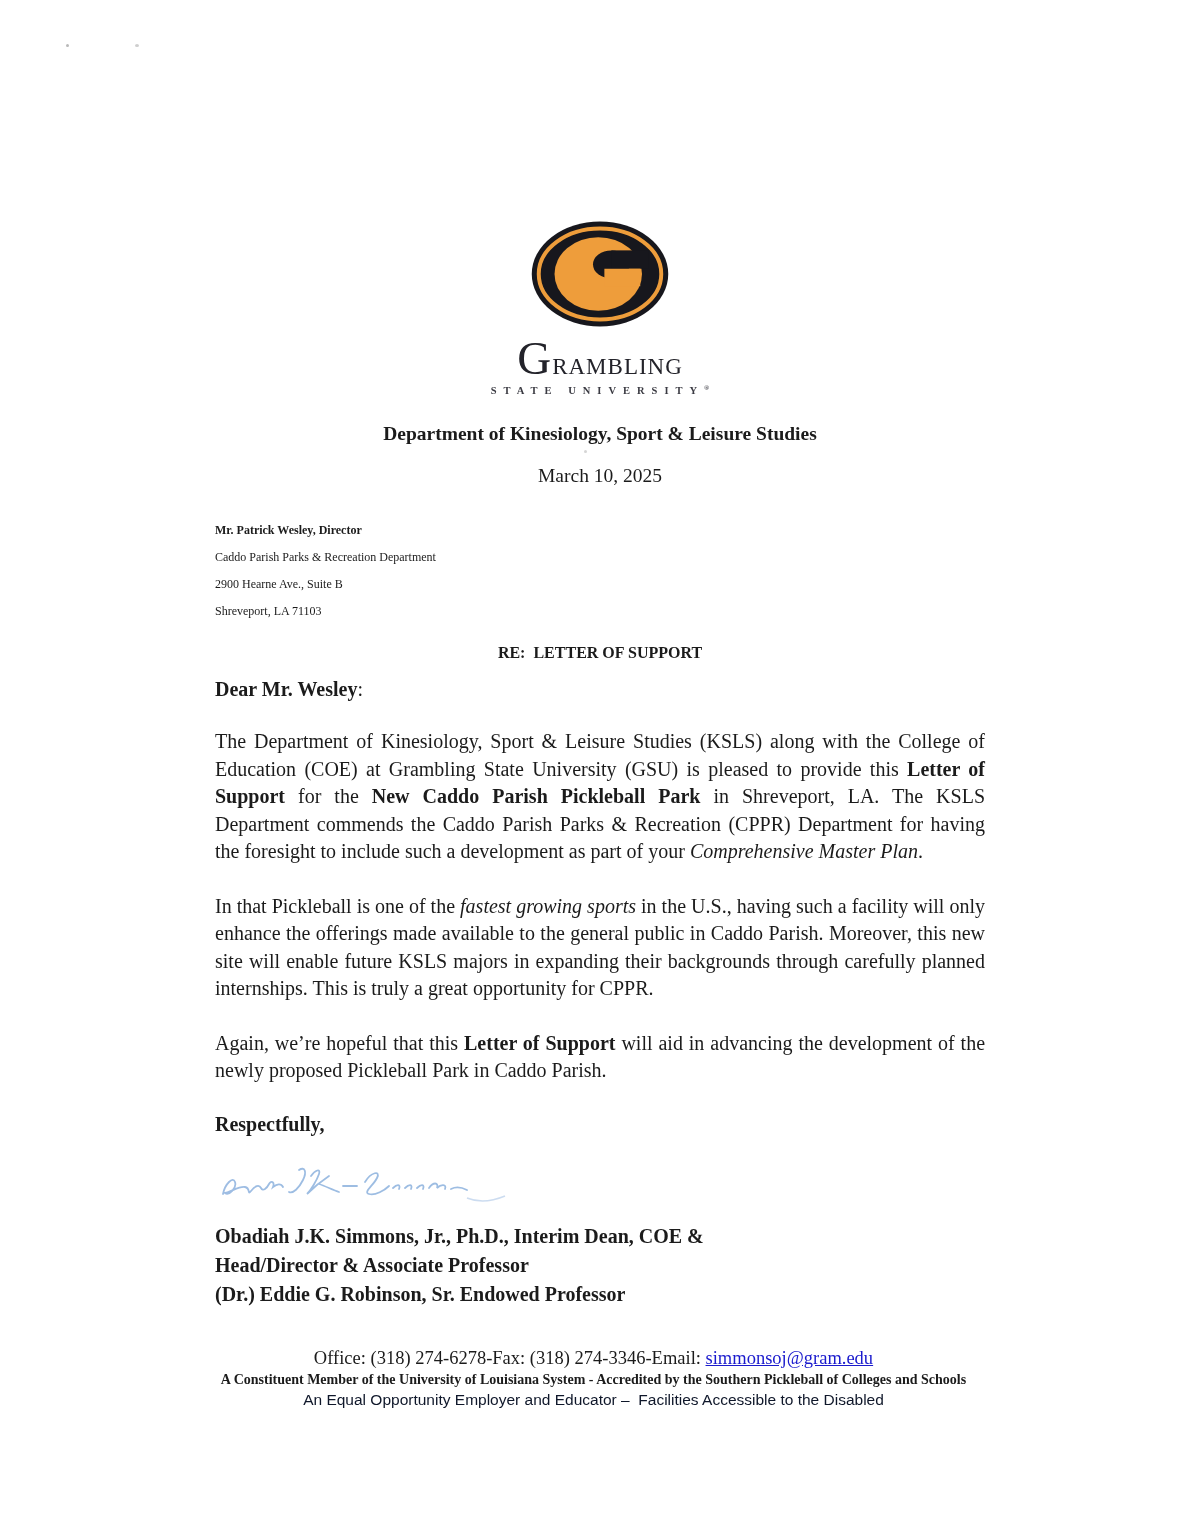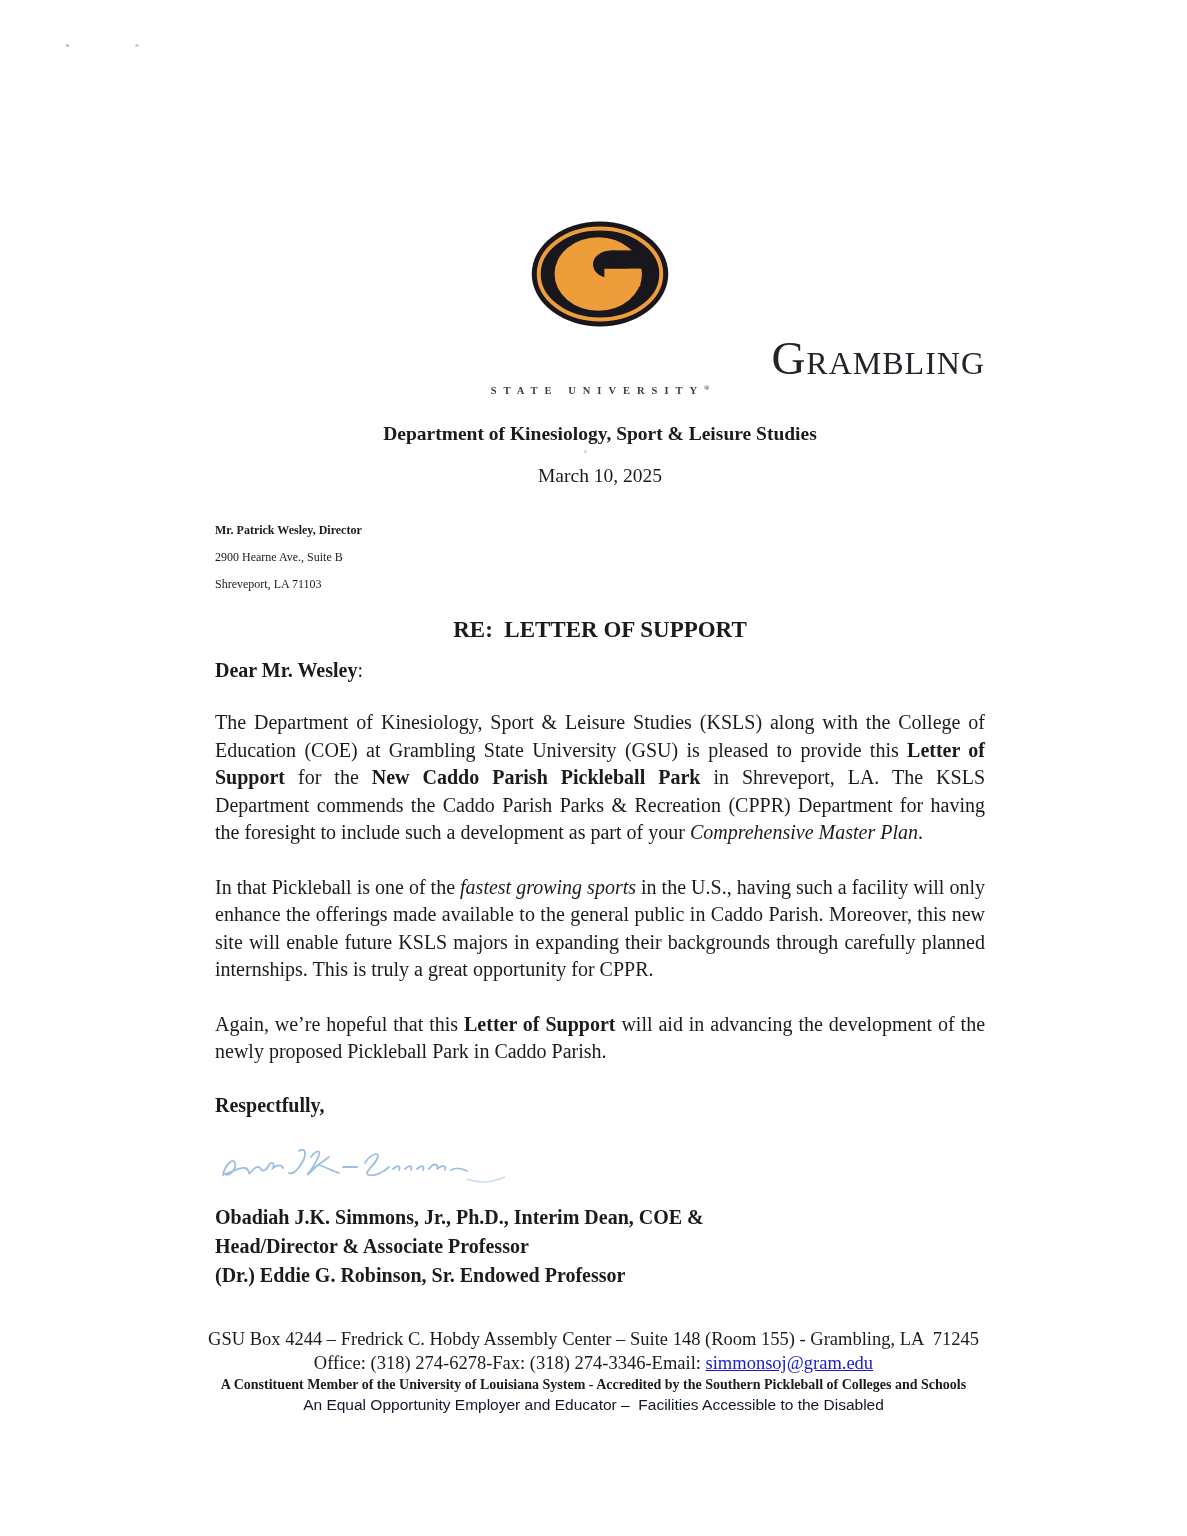--- a/index.html
+++ b/index.html
@@ -13,37 +13,37 @@
   .speck { position:absolute; background:#b9b9b9; border-radius:50%; }
   .speck1 { left:66px; top:44px; width:3px; height:3px; }
   .speck2 { left:135px; top:44px; width:4px; height:3px; opacity:.7; }
   .speck3 { left:584px; top:450px; width:3px; height:3px; opacity:.6; }
 
   .column { margin-left:215px; width:770px; }
 
   .header { text-align:center; }
   .logo-svg { display:block; margin:0 auto; }
   .wordmark {
-    margin-top:4px; font-size:32px; line-height:1.05; letter-spacing:1px;
-    color:#23232a; font-weight:normal;text-align:right;
+    margin-top:4px; font-size:23px; line-height:1.05; letter-spacing:1px;
+    color:#23232a; font-weight:normal;
   }
   .wordmark::first-letter { font-size:47px; }
   .tagline {
     margin-top:1px; font-size:10.5px; font-weight:bold; letter-spacing:7px;
     color:#3a3a42;
   }
   .tagline .tm { font-size:7px; letter-spacing:0; vertical-align:4px; }
   .dept-line { margin-top:27px; font-weight:bold; font-size:19.5px; }
   .date-line { margin-top:20px; font-size:19.5px; }
 
   .recipient { margin-top:30px; font-size:12px; line-height:27px; }
   .recipient .bold { font-weight:bold; }
 
   .subject {
-    margin-top:19px; text-align:center; font-weight:bold; font-size:23px;
+    margin-top:19px; text-align:center; font-weight:bold; font-size:16px;
     white-space:pre-wrap;
   }
 
   .salutation { margin-top:16px; font-size:20px; }
 
   .body-par {
     margin-top:27px; font-size:20px; line-height:27.5px; text-align:justify;
   }
 
   .closing { margin-top:28px; font-size:20px; font-weight:bold; }
@@ -90,20 +90,21 @@
         <rect x="85" y="58" width="41" height="20" fill="#ee9d3b"></rect>
       </svg>
       <div class="wordmark">GRAMBLING</div>
       <div class="tagline"><span>STATE UNIVERSITY</span><span class="tm">®</span></div>
       <div class="dept-line">Department of Kinesiology, Sport &amp; Leisure Studies</div>
       <div class="date-line">March 10, 2025</div>
     </div>
 
     <div class="recipient">
       <div class="bold">Mr. Patrick Wesley, Director</div>
+      <div>Caddo Parish Parks &amp; Recreation Department</div>
       <div>2900 Hearne Ave., Suite B</div>
       <div>Shreveport, LA 71103</div>
     </div>
 
     <div class="subject">RE:  LETTER OF SUPPORT</div>
 
     <div class="salutation"><span style="font-weight: bold;">Dear Mr. Wesley</span><span>:</span></div>
 
     <p class="body-par"><span>The Department of Kinesiology, Sport &amp; Leisure Studies (KSLS) along with the College of Education (COE) at Grambling State University (GSU) is pleased to provide this </span><span style="font-weight: bold;">Letter of Support</span><span> for the </span><span style="font-weight: bold;">New Caddo Parish Pickleball Park</span><span> in Shreveport, LA.  The KSLS Department commends the Caddo Parish Parks &amp; Recreation (CPPR) Department for having the foresight to include such a development as part of your </span><span style="font-style: italic;">Comprehensive Master Plan</span><span>.</span></p>
     <p class="body-par"><span>In that Pickleball is one of the </span><span style="font-style: italic;">fastest growing sports</span><span> in the U.S., having such a facility will only enhance the offerings made available to the general public in Caddo Parish.  Moreover, this new site will enable future KSLS majors in expanding their backgrounds through carefully planned internships.  This is truly a great opportunity for CPPR.</span></p>
@@ -128,18 +129,17 @@
 
     <div class="sig-block">
       <div>Obadiah J.K. Simmons, Jr., Ph.D., Interim Dean, COE &amp;</div>
       <div>Head/Director &amp; Associate Professor</div>
       <div>(Dr.) Eddie G. Robinson, Sr. Endowed Professor</div>
     </div>
 
   </div>
 
   <div class="footer">
-    <div class="footer-line1">GSU Box 4244 – Fredrick C. Hobdy Assembly Center – Suite 148 (Room 155) - Grambling, LA  71245</div>
     <div class="footer-line2"><span>Office: (318) 274-6278-Fax: (318) 274-3346-Email: </span><a href="#" class="footer-email">simmonsoj@gram.edu</a></div>
     <div class="footer-line3">A Constituent Member of the University of Louisiana System - Accredited by the Southern Pickleball of Colleges and Schools</div>
     <div class="footer-line4">An Equal Opportunity Employer and Educator –  Facilities Accessible to the Disabled</div>
   </div>
 </div>
 
 </body></html>

